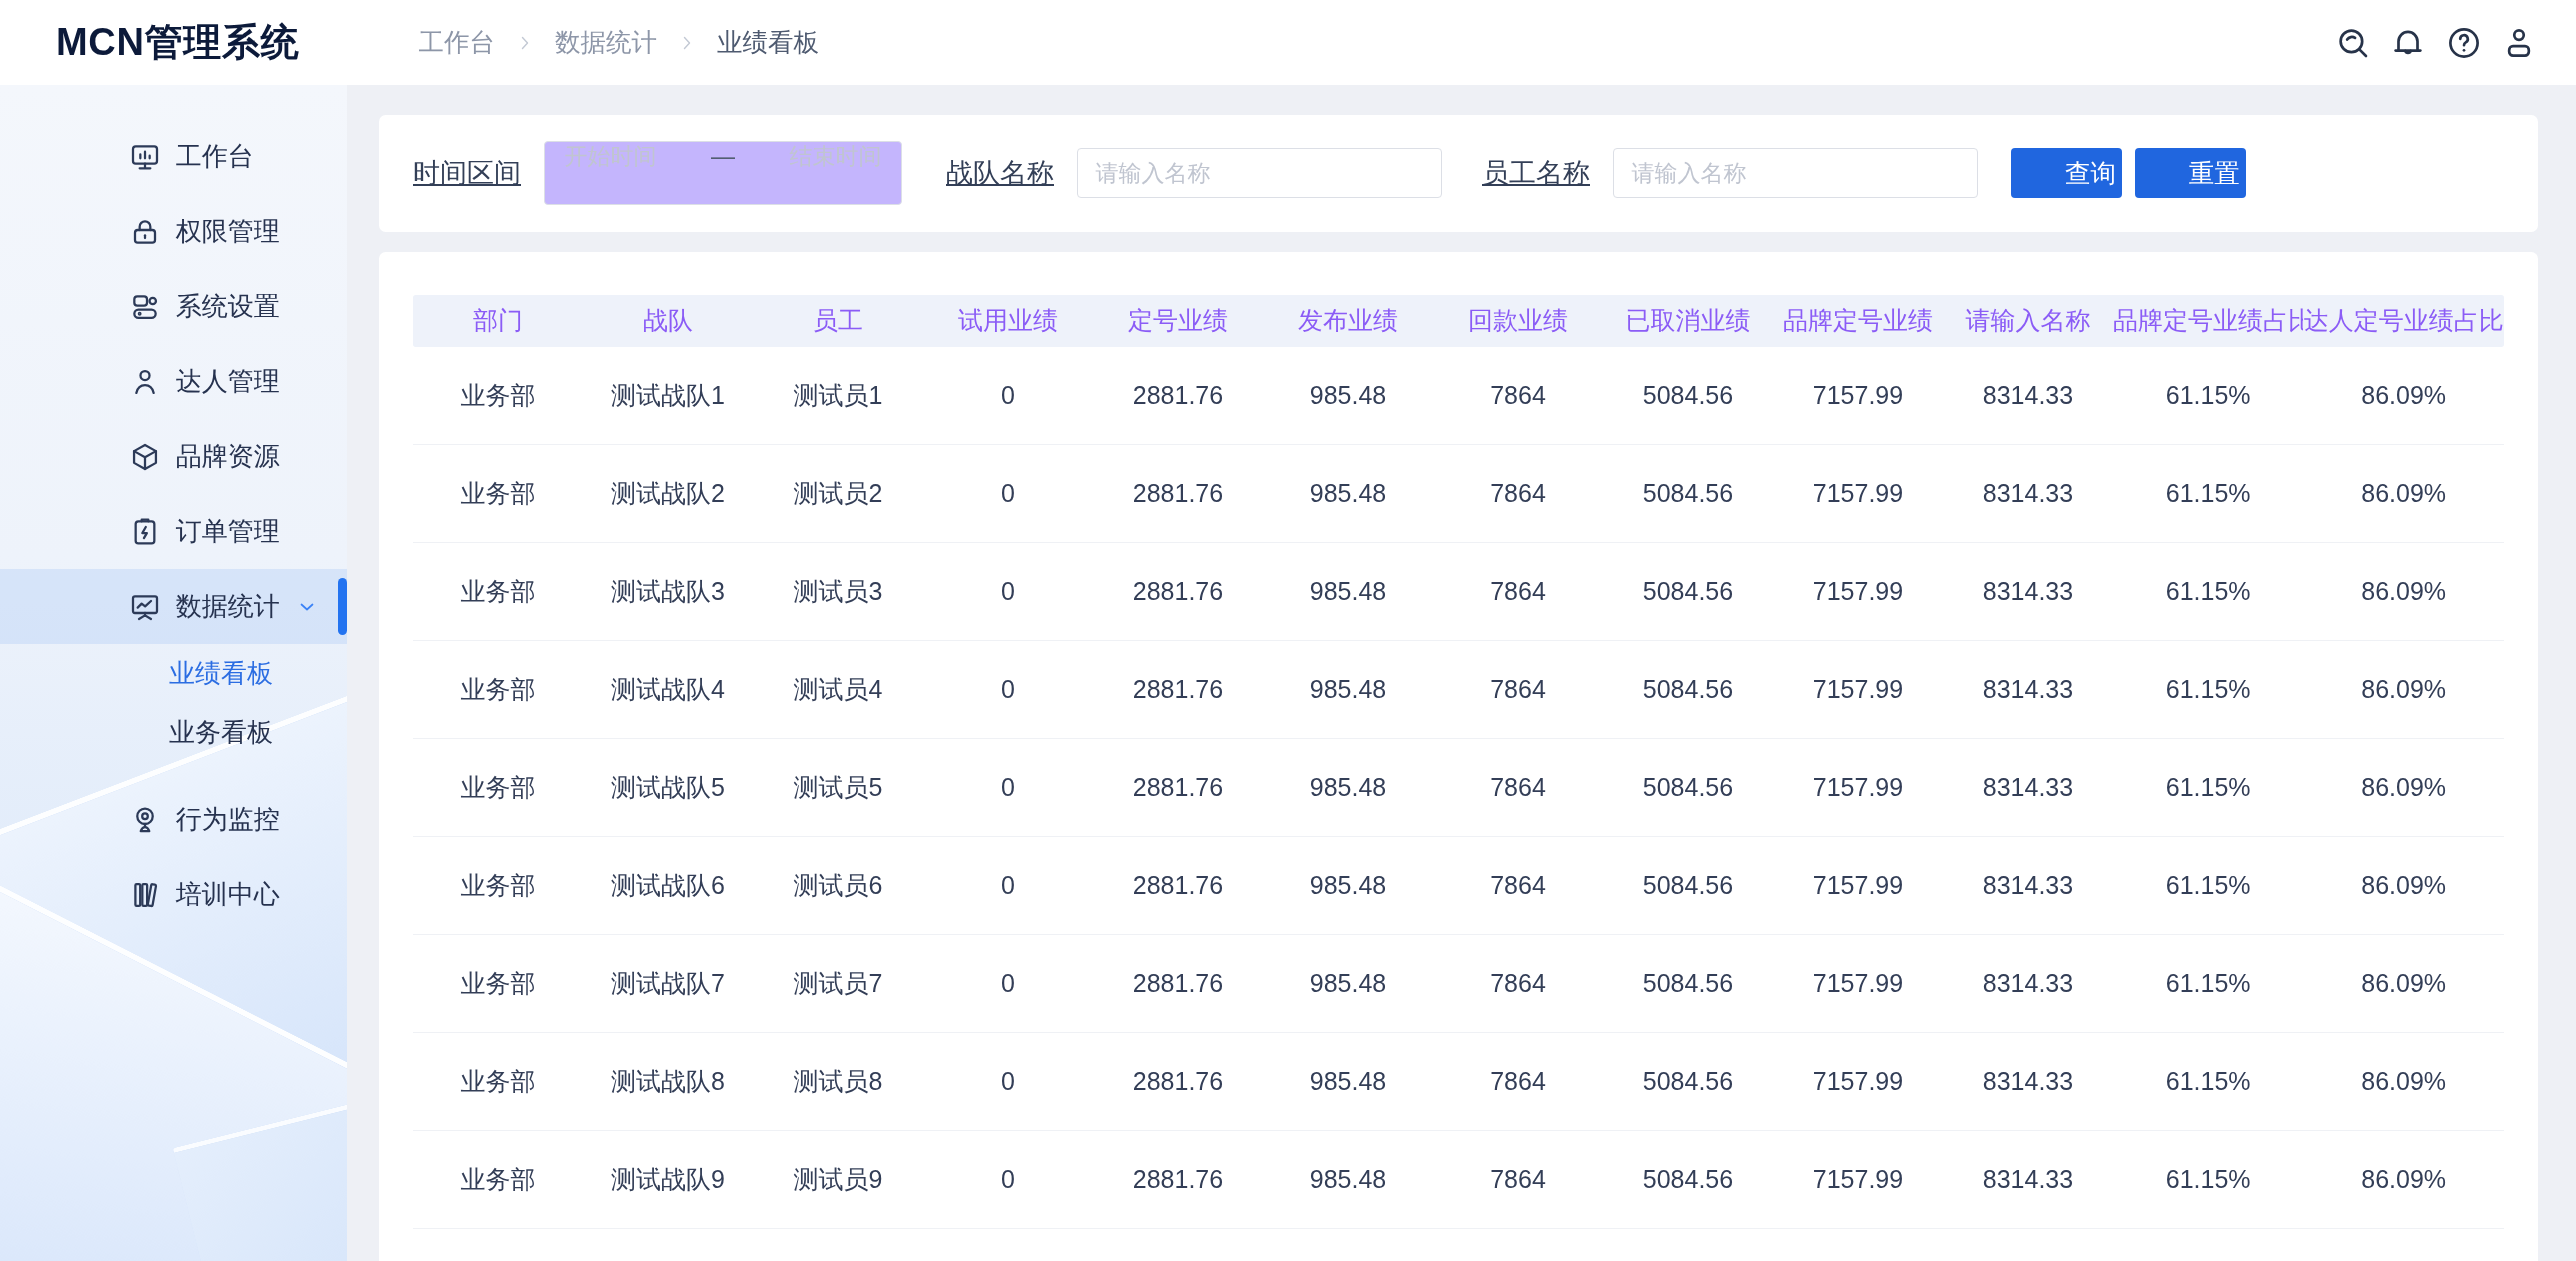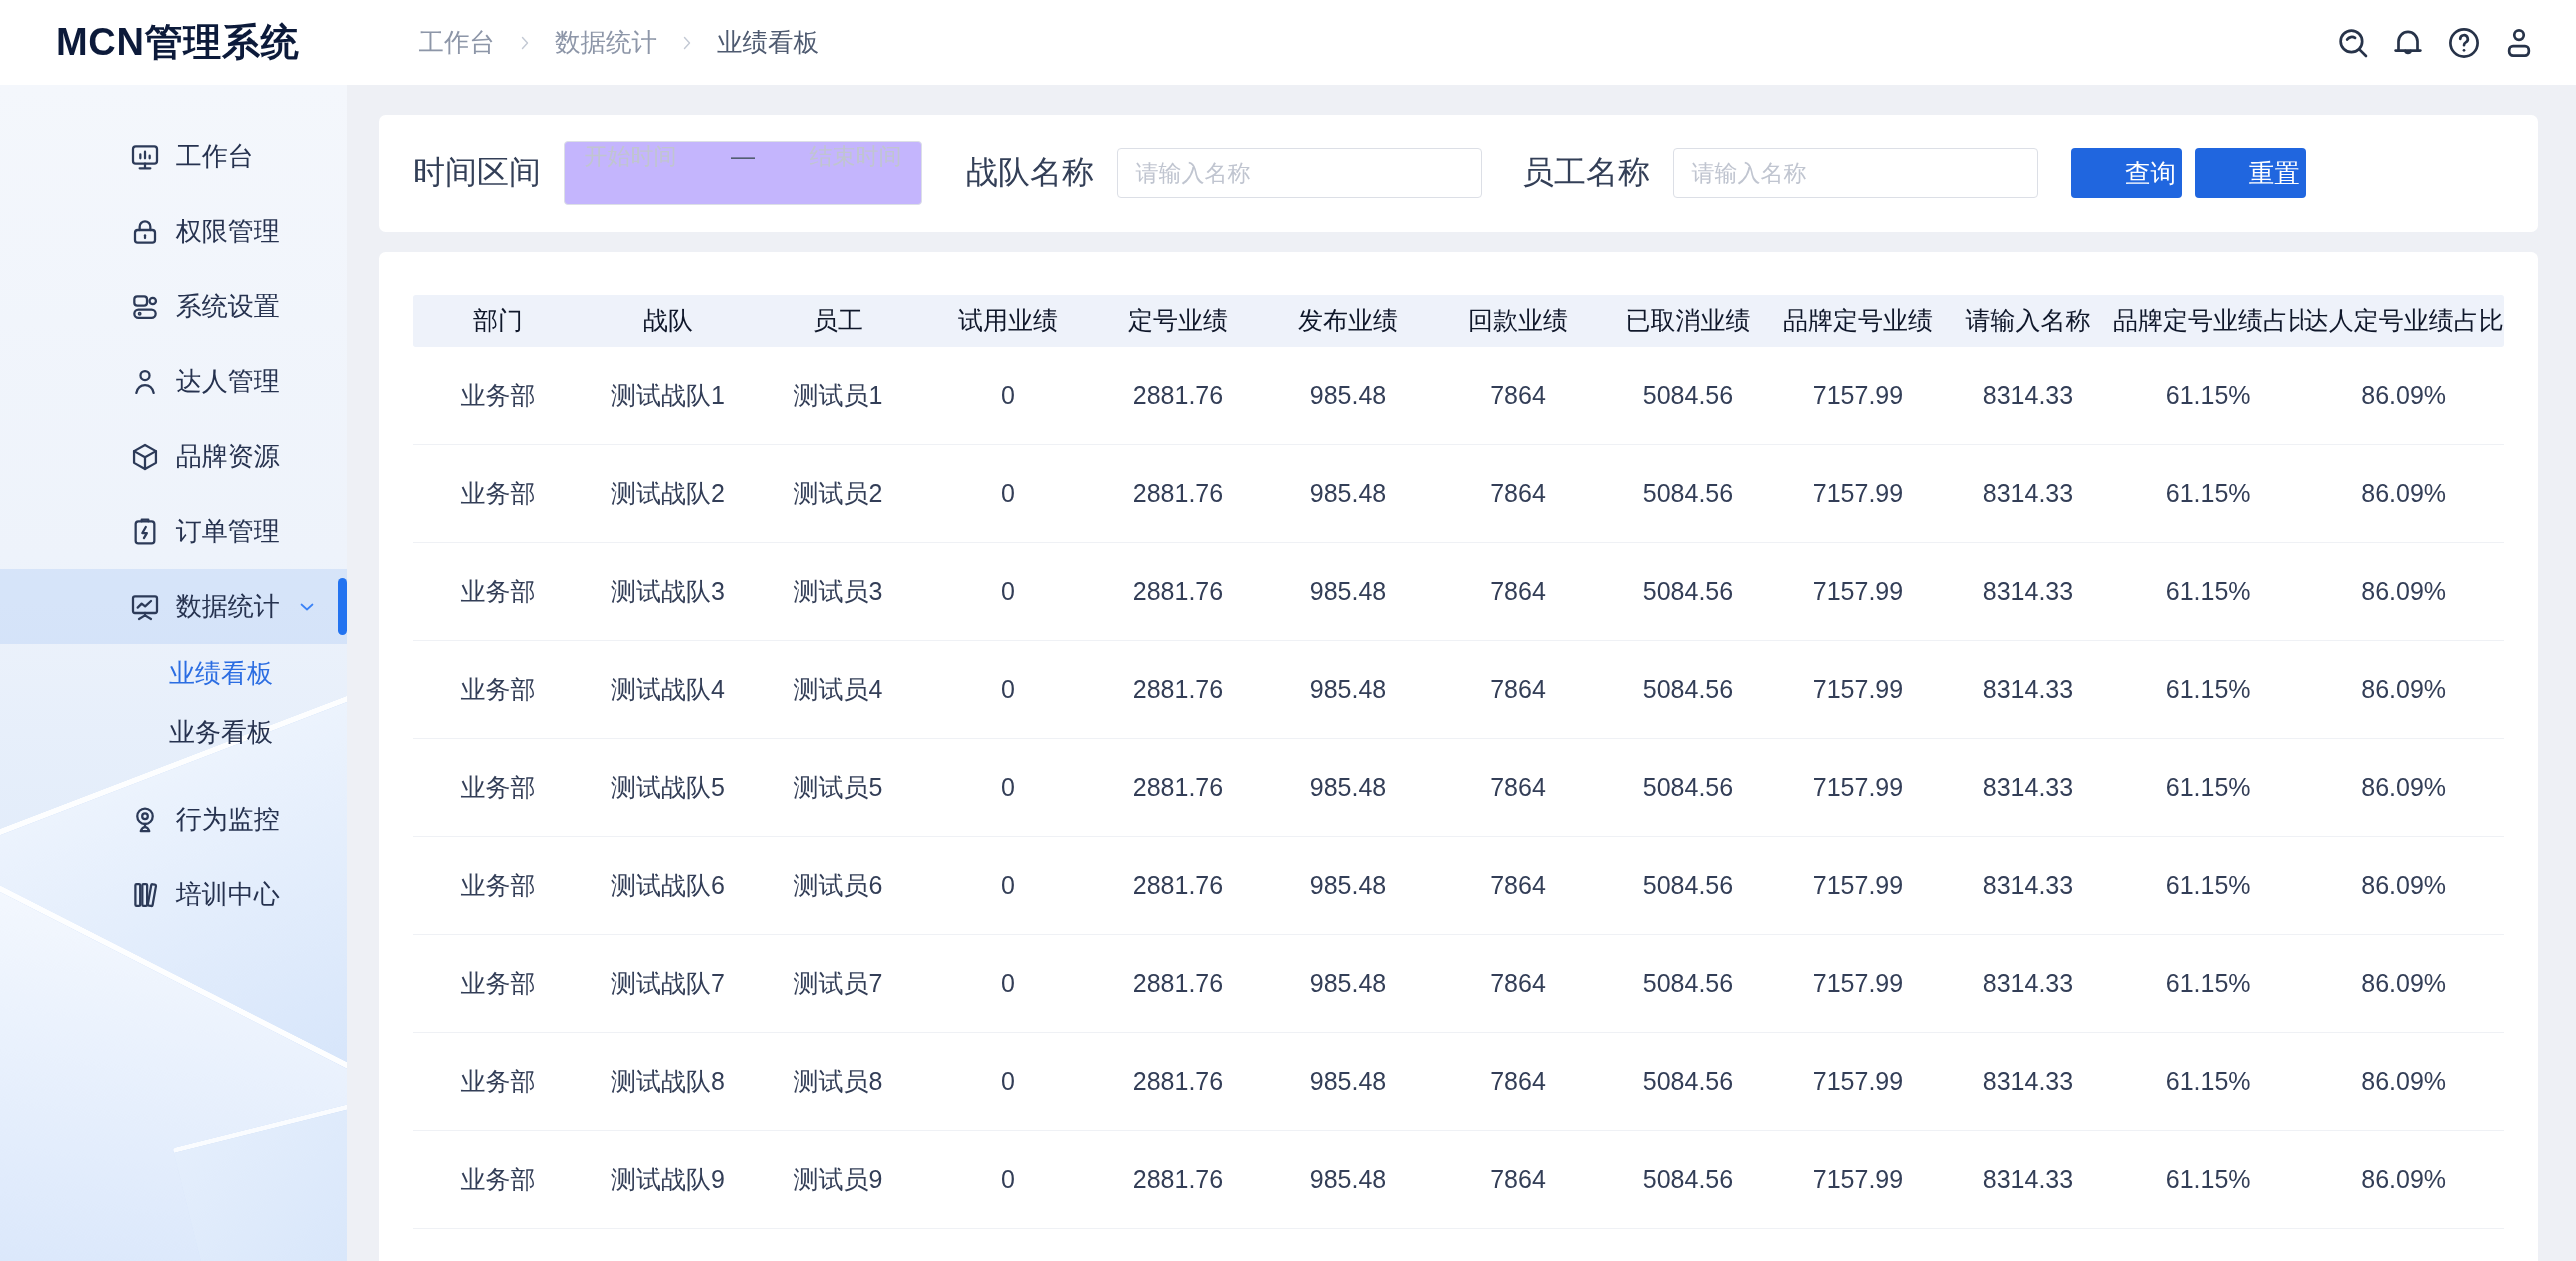--- a/index.html
+++ b/index.html
@@ -41,40 +41,40 @@
   .deco-b{left:-188px;bottom:-201px;width:657px;height:470px;transform:rotate(27deg);
           background:linear-gradient(160deg,#f4f8fe 0%,#c9dcf9 100%);
           border-top:6px solid rgba(255,255,255,0.95);border-radius:4px;}
   .deco-c{left:221px;bottom:-282px;width:604px;height:470px;transform:rotate(-14deg);
           background:linear-gradient(150deg,#e4eefc 0%,#bcd4f6 100%);
           border-top:5.4px solid rgba(255,255,255,0.9);border-radius:4px;}
   
   .main{flex:1;min-width:0;padding:29.5px 38px 0 32px;box-sizing:border-box;}
   .filter-card{background:#fff;border-radius:6.7px;height:117px;display:flex;align-items:center;
                padding:0 34px;box-sizing:border-box;}
-  .flabel{font-size:32px;color:#333f57;margin-right:23px;white-space:nowrap;}
+  .flabel{font-size:27px;color:#333f57;margin-right:23px;white-space:nowrap;text-decoration:underline;}
   .range{width:358px;height:64px;border:1.3px solid #dcdfe6;border-radius:4px;display:flex;
          align-items:flex-start;box-sizing:border-box;padding:0 17.4px;background:#c4b5fd;flex:none;}
   .range input{flex:1;min-width:0;border:0;outline:0;font-size:23px;color:#333f57;background:transparent;
                font-family:inherit;}
   .range input::placeholder,.ti::placeholder{color:#c0c5d0;}
   .range .dash{color:#535e72;font-size:24px;padding:0 8px;}
   .range input.end{text-align:right;}
   .ti{width:365px;height:50px;border:1.3px solid #dcdfe6;border-radius:4px;box-sizing:border-box;
       padding:0 17.4px;font-size:23px;color:#333f57;outline:0;background:#fff;flex:none;font-family:inherit;}
   .g2{margin-left:44px;} .g3{margin-left:40px;}
   .btn{width:111px;height:50px;border:0;border-radius:4px;background:#2066df;color:#fff;
        font-size:25.5px;cursor:pointer;flex:none;font-family:inherit;text-align:right;}
   .btn.q{margin-left:33px;} .btn.r{margin-left:12.7px;}
   
   .table-card{margin-top:20px;background:#fff;border-radius:6.7px 6.7px 0 0;height:1010px;
               padding:43px 34px 0;box-sizing:border-box;overflow:hidden;}
   .thead,.trow{display:grid;grid-template-columns:repeat(10,1fr) 1.12fr 1.18fr;align-items:center;}
   .thead{height:52px;background:#eef2fa;border-radius:2.7px;}
-  .th{font-size:25px;font-weight:500;color:#0f172a;text-align:center;white-space:nowrap;overflow:hidden;}
+  .th{font-size:25px;font-weight:500;color:#8b5cf6;text-align:center;white-space:nowrap;overflow:hidden;}
   .trow{height:97px;border-bottom:1.3px solid #eff1f5;}
   .td{font-size:25px;color:#333e57;text-align:center;white-space:nowrap;overflow:hidden;}
 </style>
 </head>
 <body>
 
 <div class="topbar">
   <div class="logo">MCN管理系统</div>
   <div class="crumbs">
       <span class="crumb">工作台</span>

